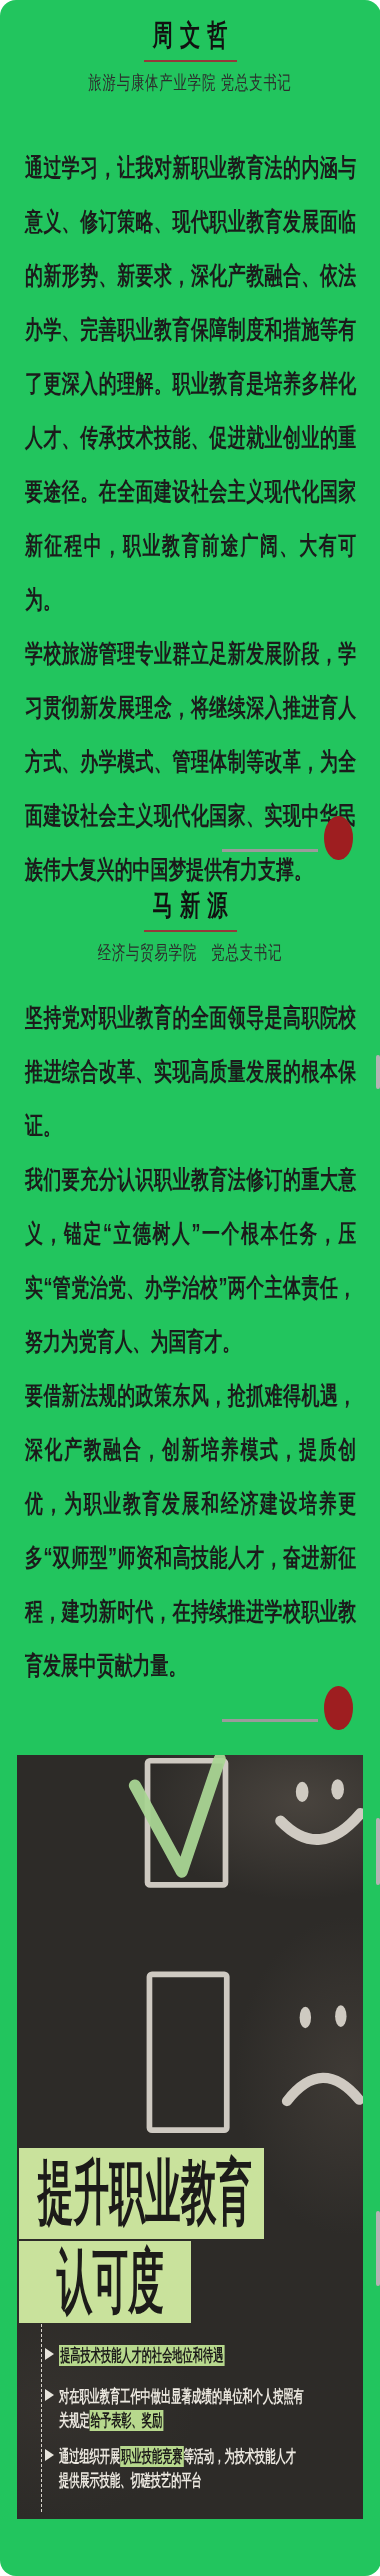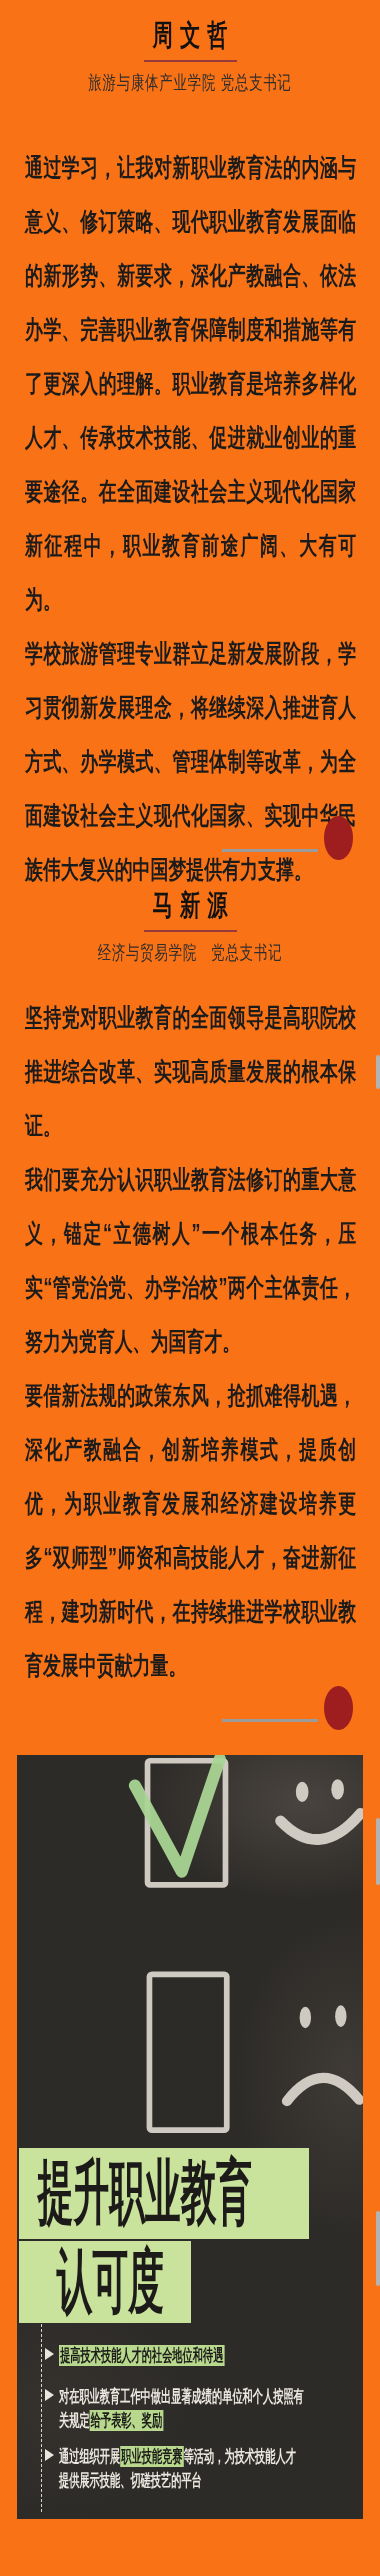--- a/index.html
+++ b/index.html
@@ -4,22 +4,23 @@
 <style>
   html,body{margin:0;padding:0;}
   body{
     font-family:"Liberation Sans", sans-serif;
     background:#ffffff;
   }
   .page{
     position:relative;
     width:381px;
     height:2576px;
-    background:#f97316;
+    background:#22c55e;
     overflow:hidden;
+    border-radius:16px;
   }
   
   .stretch-center{
     position:absolute;
     left:0;
     width:543px;
     transform:scaleX(0.70);
     transform-origin:0 0;
     text-align:center;
     white-space:nowrap;
@@ -75,21 +76,21 @@
       radial-gradient(ellipse 241px 190px at 10% 85%, rgba(70,64,58,0.30) 0%, rgba(70,64,58,0) 60%),
       #2d2b28;
     overflow:hidden;
   }
   .chalk-svg{position:absolute;left:0;top:0;}
   .board-title{
     position:absolute;
     left:2.5px;
     overflow:hidden;
   }
-  .bt1{top:393px;width:290px;height:91px;}
+  .bt1{top:393px;width:245px;height:91px;}
   .bt2{top:486px;width:153px;height:82px;padding-left:19px;}
   .bt-text{
     display:block;
     width:495px;
     transform:scaleX(0.51);
     transform-origin:0 0;
     font-size:70px;
     font-weight:800;
     line-height:89px;
     color:#1c1b19;

